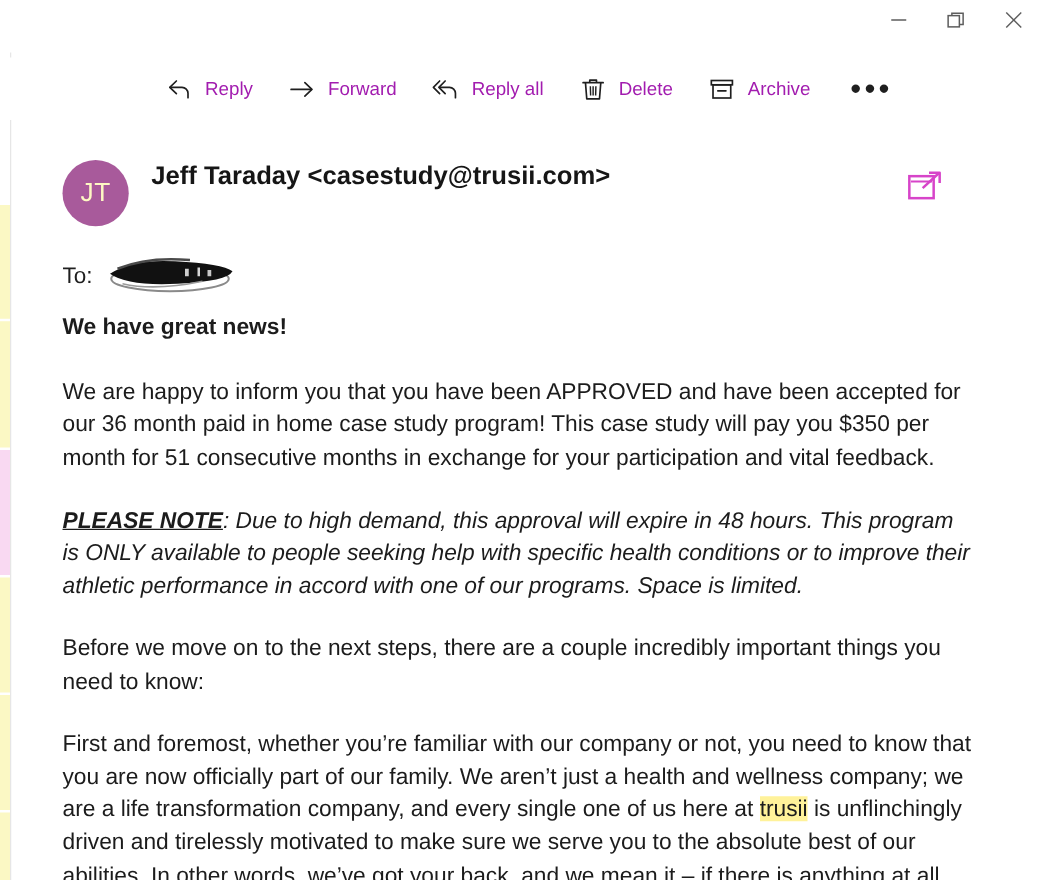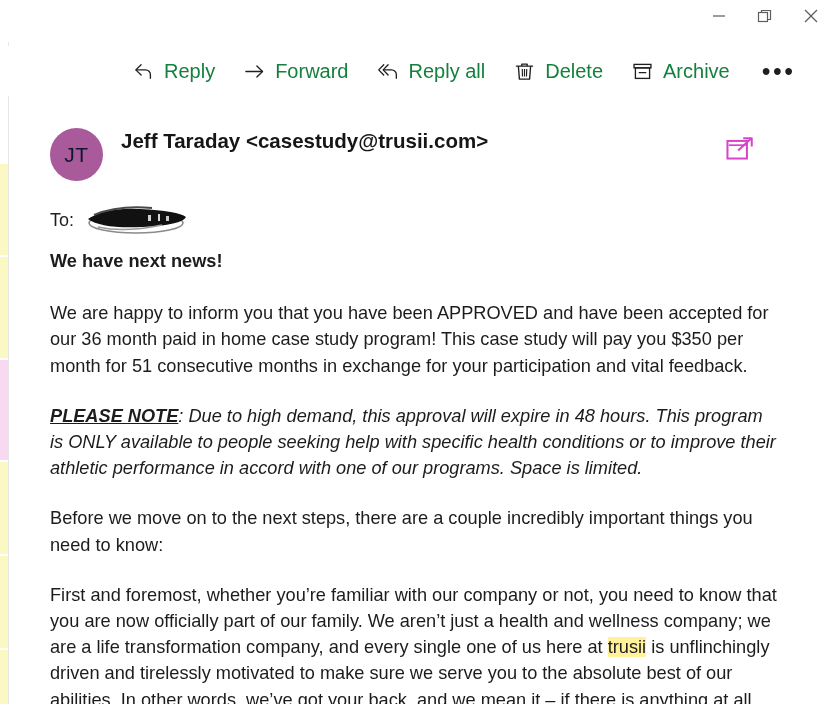--- a/index.html
+++ b/index.html
@@ -103,23 +103,23 @@
   }
   .cmd .cmd-ico {
     width: 23px;
     height: 23px;
     display: flex;
     align-items: center;
     justify-content: center;
     flex: 0 0 auto;
   }
   .cmd .cmd-label {
-    font-size: 20px;
+    font-size: 15px;
     line-height: 1;
-    color: #15803d;
+    color: #a21caf;
     font-weight: 400;
   }
   .cmd.more { margin-right: 0; padding: 4px 8px; }
   .cmd.more .dots {
     font-size: 25px;
     letter-spacing: 2.5px;
     line-height: .6;
     color: #1f1f1f;
   }
 
@@ -134,21 +134,21 @@
   }
   .avatar {
     position: absolute;
     left: 0; top: 2px;
     width: 53px; height: 53px;
     border-radius: 50%;
     display: flex;
     align-items: center;
     justify-content: center;
     font-size: 21px;
-    color: #0f172a;
+    color: #fef9c3;
     letter-spacing: .5px;
   }
   .sender-name {
     position: absolute;
     left: 71px;
     top: 3px;
     font-size: 20.5px;
     font-weight: 700;
     color: #161616;
     white-space: nowrap;
@@ -326,21 +326,21 @@
         <path d="M20 26 Q46 32 84 24" fill="none" stroke="#9a9a9a" stroke-width="1.4"></path>
         <rect x="70" y="14" width="3" height="6" fill="#cfcfcf"></rect>
         <rect x="80" y="13" width="2" height="7" fill="#d6d6d6"></rect>
         <rect x="88" y="15" width="3" height="5" fill="#c8c8c8"></rect>
       </svg>
     </span>
   </div>
 
   <div class="body-area">
 
-    <p class="p-head">We have next news!</p>
+    <p class="p-head">We have great news!</p>
 
     <p><span>We are happy to inform you that you have been </span><b>APPROVED</b><span> and have been accepted for our 36 month paid in home case study program! This case study will pay you </span><b>$350</b><span> per month for </span><b>51</b><span> consecutive months in exchange for your participation and vital feedback.</span></p>
 
     <p class="p-note"><b>PLEASE NOTE</b><span>: Due to high demand, this approval will expire in 48 hours. This program is ONLY available to people seeking help with specific health conditions or to improve their athletic performance in accord with one of our programs. Space is limited.</span></p>
 
     <p>Before we move on to the next steps, there are a couple incredibly important things you need to know:</p>
 
     <p><span>First and foremost, whether you’re familiar with our company or not, you need to know that you are now officially part of our family. We aren’t just a health and wellness company; we are a life transformation company, and every single one of us here at </span><span class="hl">trusii</span><span> is unflinchingly driven and tirelessly motivated to make sure we serve you to the absolute best of our abilities. In other words, we’ve got your back, and we mean it – if there is anything at all you need in the future, if you have any questions or concerns, let us know. Your health, happiness, and fulfillment are an</span></p>
 
   </div>

